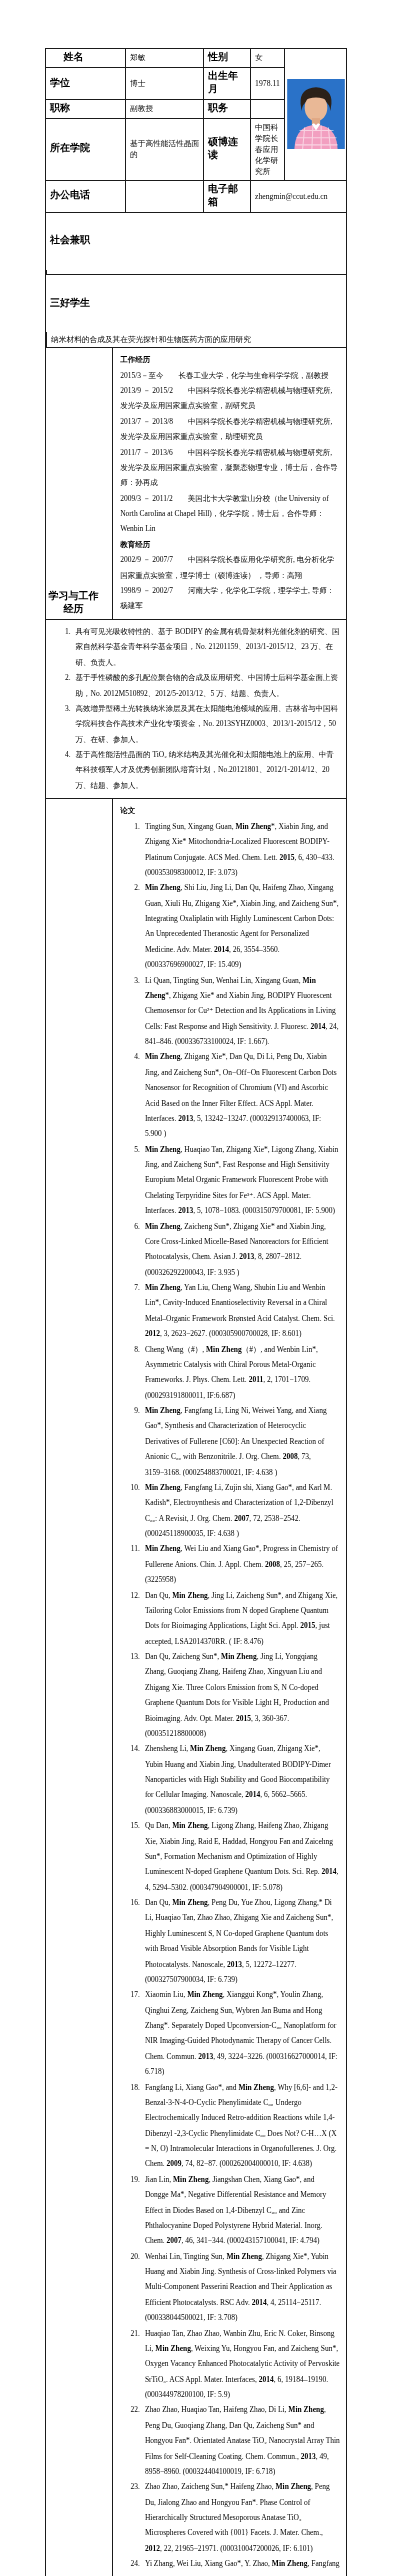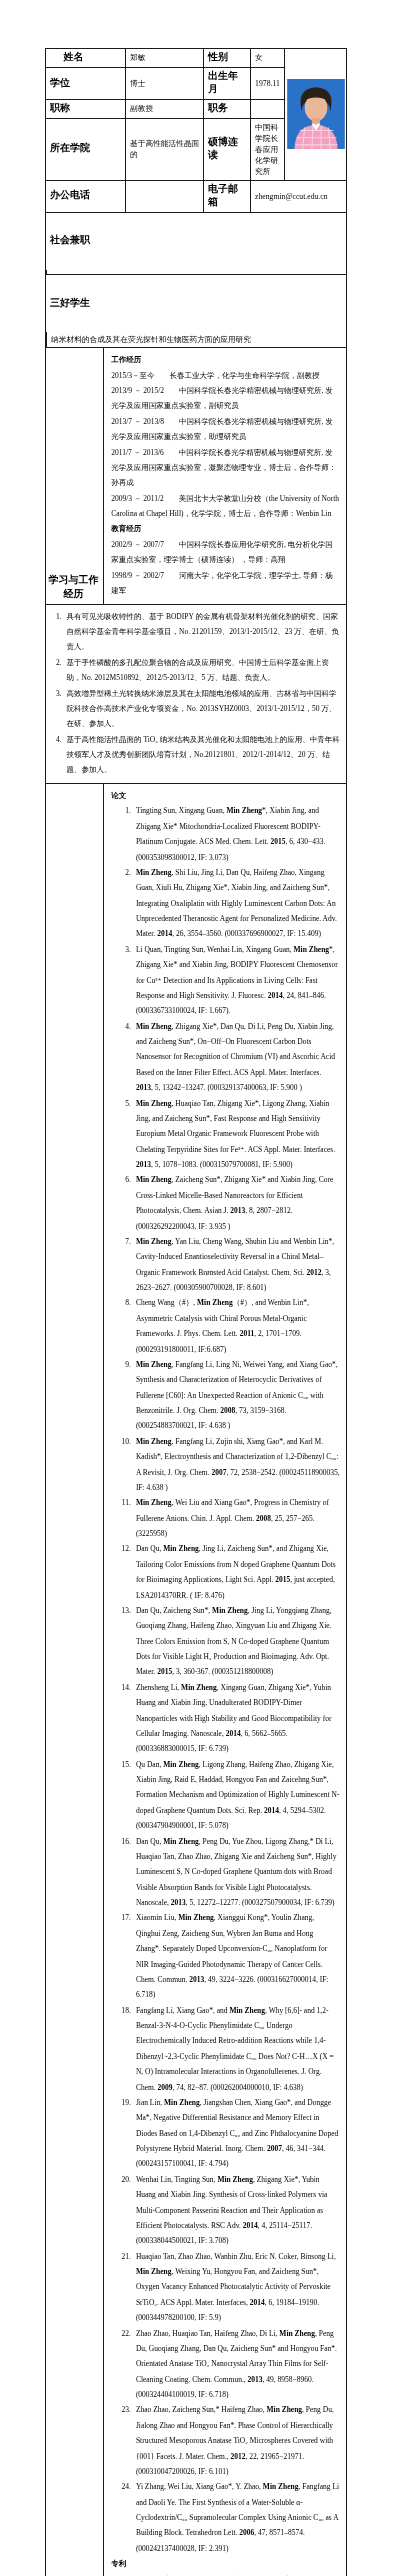--- a/index.html
+++ b/index.html
@@ -31,21 +31,21 @@
   .c-l2 { width:47px;  flex:0 0 47px; }
   .c-v2 { flex:1 1 auto; }
   .left-block { flex:1 1 auto; min-width:0; }
   .photo-cell { flex:0 0 62px; border-left:0.5px solid #1a1a1a; padding:1.5px; box-sizing:border-box; display:flex; align-items:center; justify-content:center; }
   .photo-cell svg { display:block; width:58px; height:70px; }
   
   .h31 { min-height:16px; }
   .h44 { min-height:23px; }
   .h40 { min-height:20.6px;flex-direction:column; }
   
-  .content { flex:1 1 auto; padding:4.1px 6.2px 5.2px 7.2px; font-size:7.5px; line-height:2.05; }
+  .content { flex:1 1 auto; padding:4.1px 6.2px 5.2px 7.2px; font-size:7.5px; line-height:2.05;margin-left:9px; }
   .content .heading { font-weight:bold; }
   .content p { margin:0; }
   ol.pubs { margin:0; padding:0 0 0 21.6px; }
   ol.pubs li { padding-left:3.1px; margin:0; }
   .award-cell { min-height:47px; }
   .patent-extra { padding-left:3.1px; }
   b { font-weight:bold; }
 </style>
 </head>
 <body>

